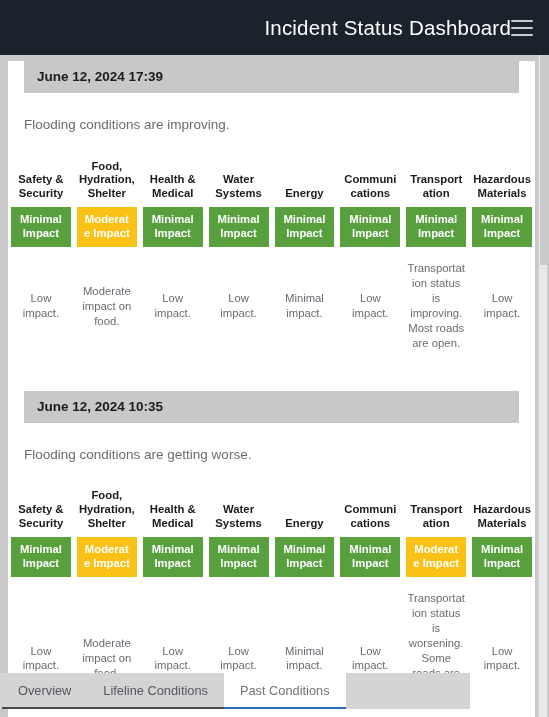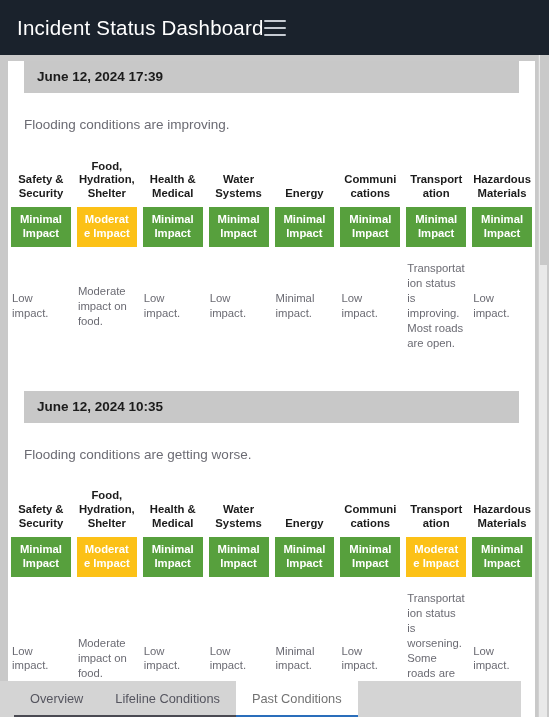--- a/index.html
+++ b/index.html
@@ -14,21 +14,21 @@
     width:549px; height:717px;
     background:#c9c9c9;
     display:flex; flex-direction:column;
   }
 
   
   .appbar {
     height:55px;
     background:#1a222c;
     display:flex; align-items:center;
-    justify-content:flex-start;
+    justify-content:flex-end;
     padding:0 16px 0 17px;
     flex:0 0 auto;
   }
   .appbar-title {
     color:#ffffff;
     font-size:20.5px;
     font-weight:400;
     letter-spacing:.2px;
     white-space:nowrap;
   }
@@ -118,40 +118,40 @@
     line-height:1.22;
     text-align:center;
     word-wrap:break-word;
     overflow-wrap:anywhere;
     cursor:pointer;
   }
   .badge.minimal  { background:#57a03d; }
   .badge.moderate { background:#fcc117; }
   .desc-cell {
     vertical-align:middle;
-    text-align:left;
+    text-align:center;
     font-size:11.3px;
     color:#6b6b73;
     line-height:1.32;
     padding:14px 4px 20px 4px;
     word-wrap:break-word;
     overflow-wrap:anywhere;
     height:115px;
   }
   .card-gap { height:20px; background:#fff; }
 
   
   .tabbar {
     position:absolute;
-    left:0; bottom:0;
-    width:521px; height:36px;
+    left:0; bottom:8px;
+    width:470px; height:36px;
     background:#d4d4d4;
     display:flex;
     align-items:stretch;
-    padding-left:14px;
+    padding-left:2px;
     z-index:5;
   }
   .tab {
     display:flex; align-items:center; justify-content:center;
     padding:0 16px;
     font-size:12.8px;
     color:#55555f;
     border-bottom:2px solid #4a4a52;
     background:transparent;
     white-space:nowrap;

